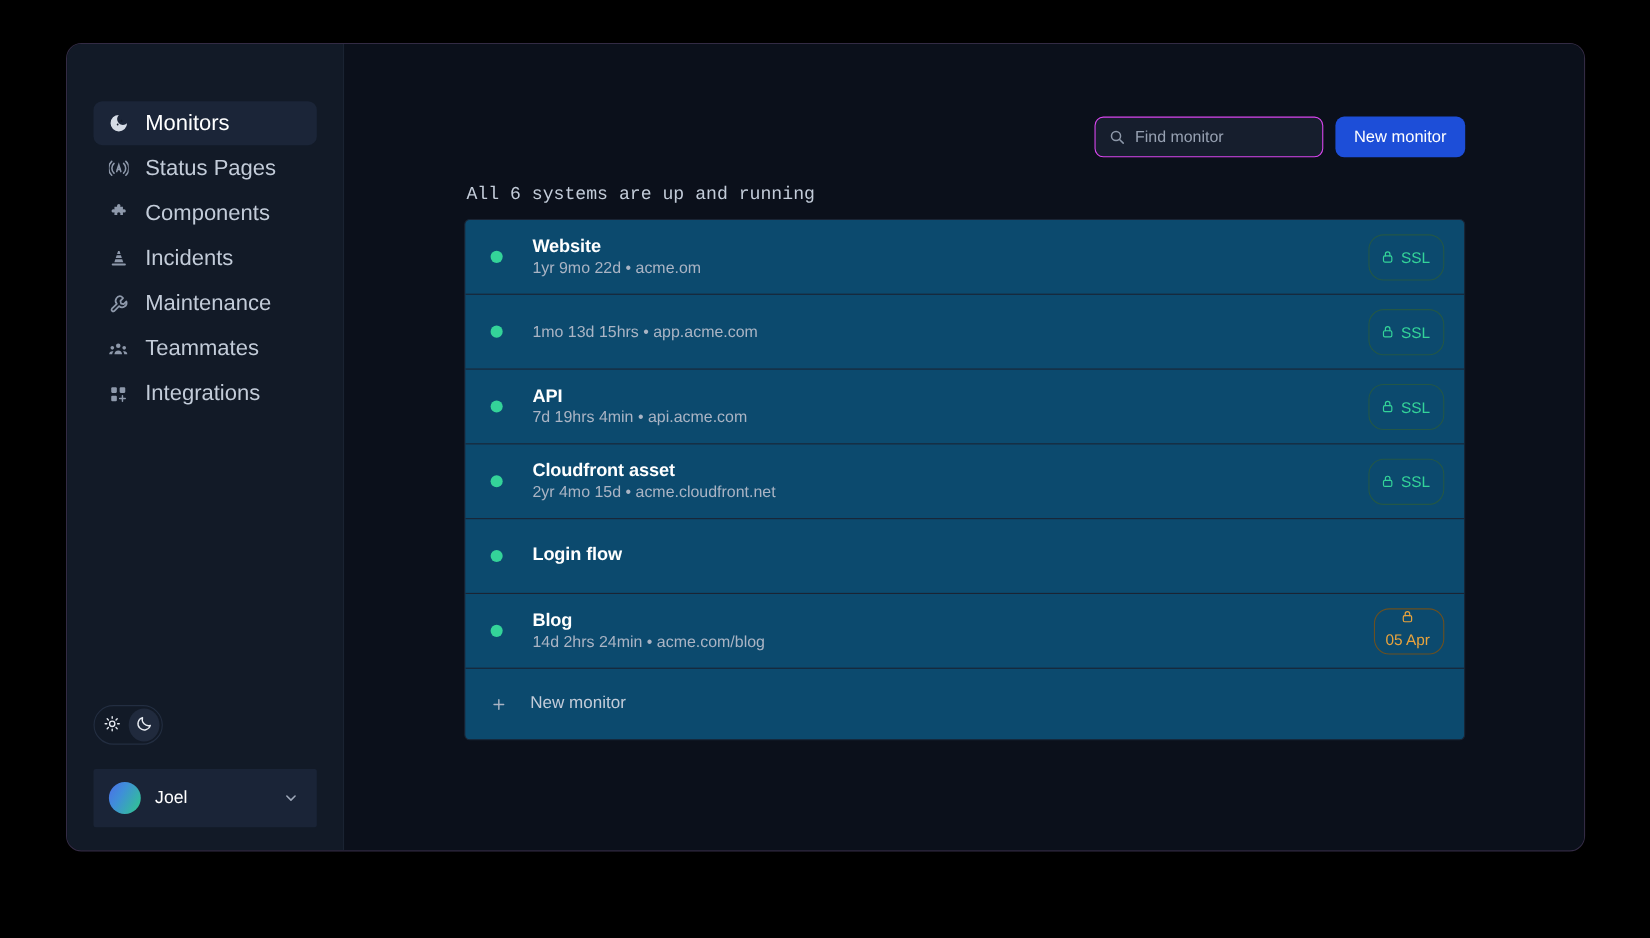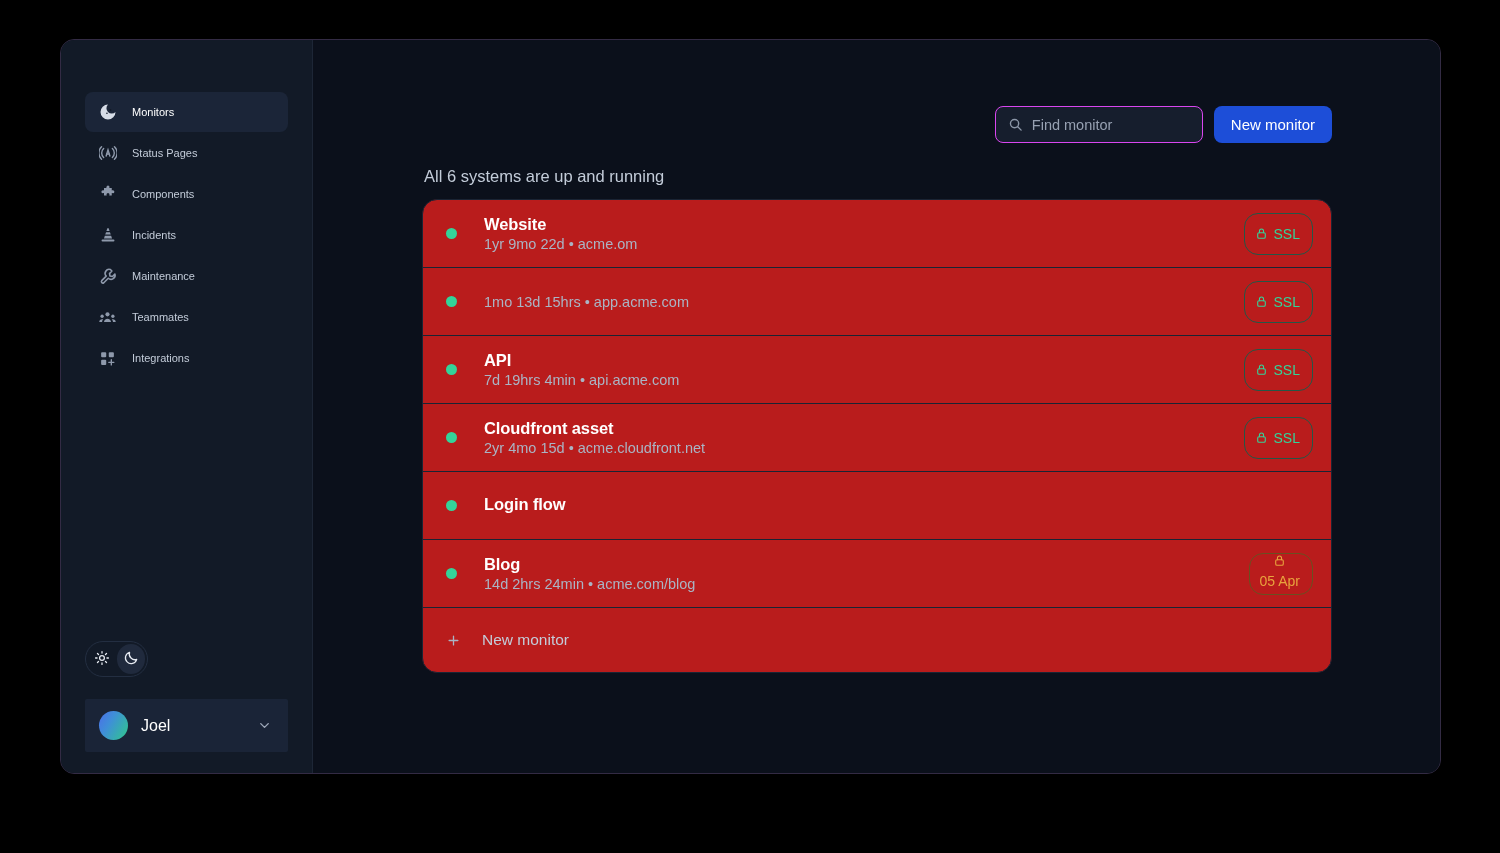--- a/index.html
+++ b/index.html
@@ -66,21 +66,21 @@
   .nav { margin-top: 31px; padding: 0 24px; display: flex; flex-direction: column; gap: 1px; }
   .nav-item {
     display: flex;
     align-items: center;
     gap: 15px;
     height: 40px;
     padding: 0 13px;
     border-radius: 8px;
     cursor: pointer;
     color: #c3ccd9;
-    font-size: 11px;
+    font-size: 20px;
   }
   .nav-item.active {
     background: #1b2538;
     color: #ffffff;
     font-weight: normal;
   }
   .nav-icon {
     width: 19px; height: 19px;
     display: flex; align-items: center; justify-content: center;
     color: #8e99ab; flex: 0 0 19px;
@@ -181,26 +181,27 @@
     cursor: pointer;
     white-space: nowrap;
   }
 
   .content { padding: 0 108px 0 109px; }
 
   .status-heading {
     color: #c3ccd9;
     font-size: 16.5px;
     margin: 24px 0 13px 2px;
+    font-family: Liberation Mono, monospace;
   }
 
   .monitor-card {
     border: 1px solid #1a2434;
-    border-radius: 15px;
-    background: #b91c1c;
+    border-radius: 5px;
+    background: #0c4a6e;
     overflow: hidden;
   }
   .monitor-row {
     display: flex;
     align-items: center;
     height: 68px;
     padding: 0 18px 0 23px;
     border-bottom: 1px solid #1a2434;
     cursor: pointer;
   }

